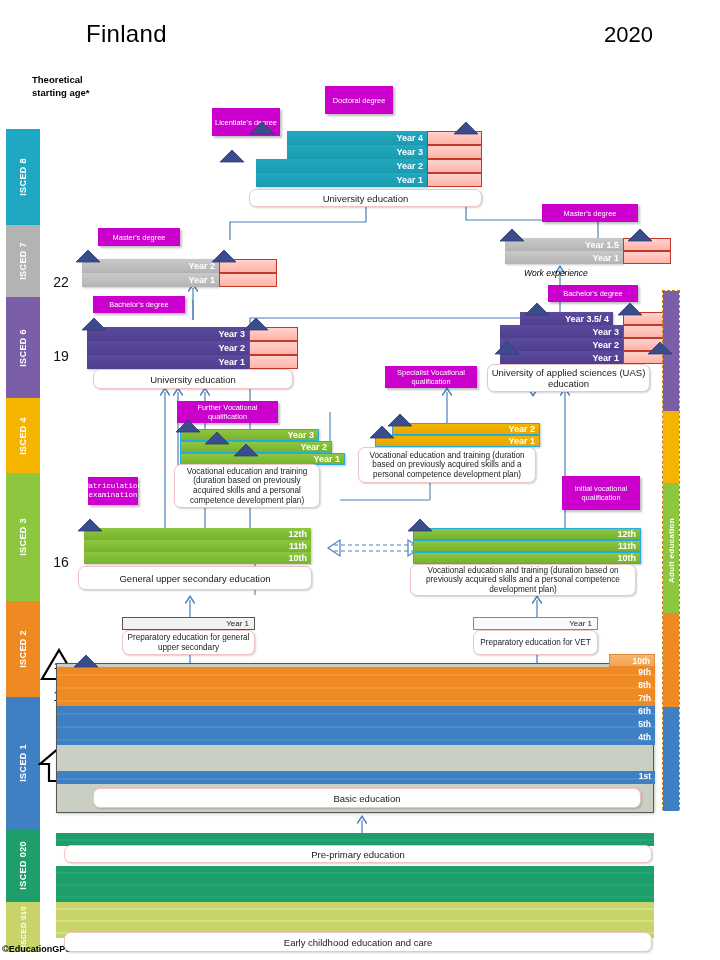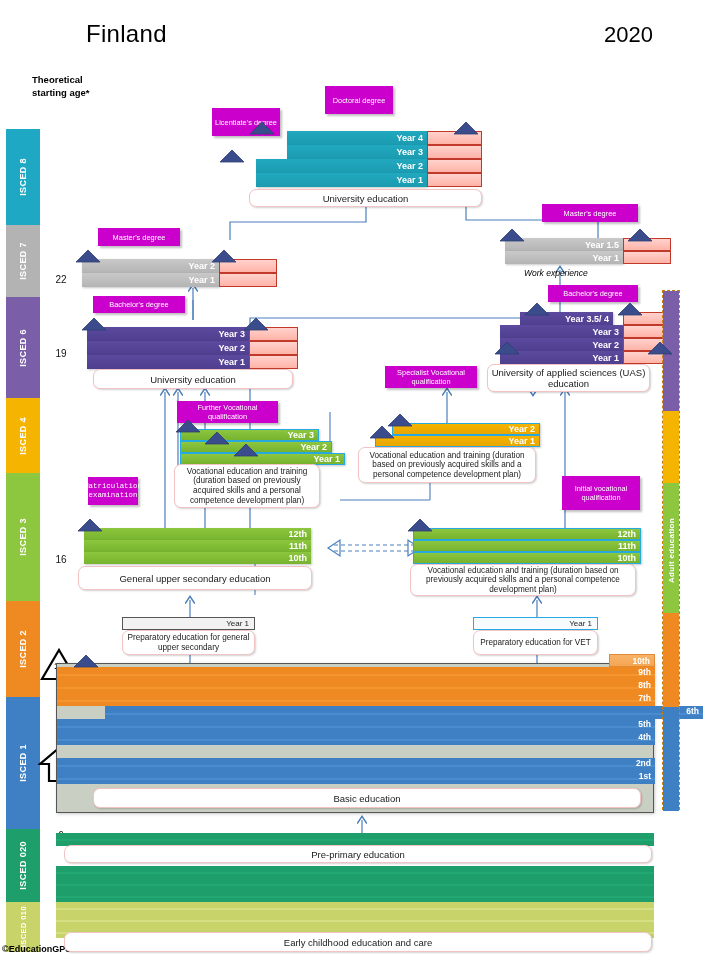--- a/index.html
+++ b/index.html
@@ -12,21 +12,21 @@
   #year-title{left:604px;top:22px;font-size:22px;font-weight:400;}
   #age-caption{left:32px;top:74px;width:78px;font-size:9.5px;font-weight:bold;line-height:12.5px;}
 
   
   .isced-band{left:6px;width:34px;color:#fff;font-size:9px;font-weight:bold;letter-spacing:.4px;
               display:flex;align-items:center;justify-content:center;}
   .isced-band span{writing-mode:vertical-rl;transform:rotate(180deg);white-space:nowrap;}
   .isced-band.two span{line-height:11px;}
 
   
-  .age-tick{left:46px;width:30px;font-size:10px;text-align:center;color:#111;}
+  .age-tick{left:46px;width:30px;font-size:14px;text-align:center;color:#111;}
 
   
   #compulsory-end{left:40px;top:648px;width:38px;height:34px;}
   #compulsory-start{left:38px;top:746px;width:42px;height:38px;}
 
   
   .prog-label{background:#fff;border:1.6px solid #f2c3c3;border-radius:7px;
               display:flex;align-items:center;justify-content:center;text-align:center;
               font-size:9.5px;line-height:11px;color:#1a1a1a;padding:1px 3px;
               box-shadow:1px 1px 2px rgba(0,0,0,.18);}
@@ -326,31 +326,28 @@
   <div class="abs stratum strat-orange" style="left:0;top:3px;width:598px;height:13px;">
     <span class="grade-lbl">9th</span>
   </div>
   <div class="abs stratum strat-orange" style="left:0;top:16px;width:598px;height:13px;">
     <span class="grade-lbl">8th</span>
   </div>
   <div class="abs stratum strat-orange" style="left:0;top:29px;width:598px;height:13px;">
     <span class="grade-lbl">7th</span>
   </div>
 
-  <div class="abs stratum strat-blue" style="left:0;top:42px;width:598px;height:13px;margin-left:48px;">
+  <div class="abs stratum strat-blue" style="left:0;top:42px;width:598px;height:13px;">
     <span class="grade-lbl">6th</span>
   </div>
   <div class="abs stratum strat-blue" style="left:0;top:55px;width:598px;height:13px;">
     <span class="grade-lbl">5th</span>
   </div>
   <div class="abs stratum strat-blue" style="left:0;top:68px;width:598px;height:13px;">
     <span class="grade-lbl">4th</span>
-  </div>
-  <div class="abs stratum strat-blue" style="left:0;top:94px;width:598px;height:13px;">
-    <span class="grade-lbl">2nd</span>
   </div>
   <div class="abs stratum strat-blue" style="left:0;top:107px;width:598px;height:13px;">
     <span class="grade-lbl">1st</span>
   </div>
   <div class="abs prog-label" style="left:36px;top:124px;width:548px;height:20px;">Basic education</div>
 </div>
 
 <div class="abs stratum strat-greendk" style="left:56px;top:833px;width:598px;height:13px;"></div>
 <div class="abs prog-label" style="left:64px;top:845px;width:588px;height:18px;">Pre-primary education</div>
 

